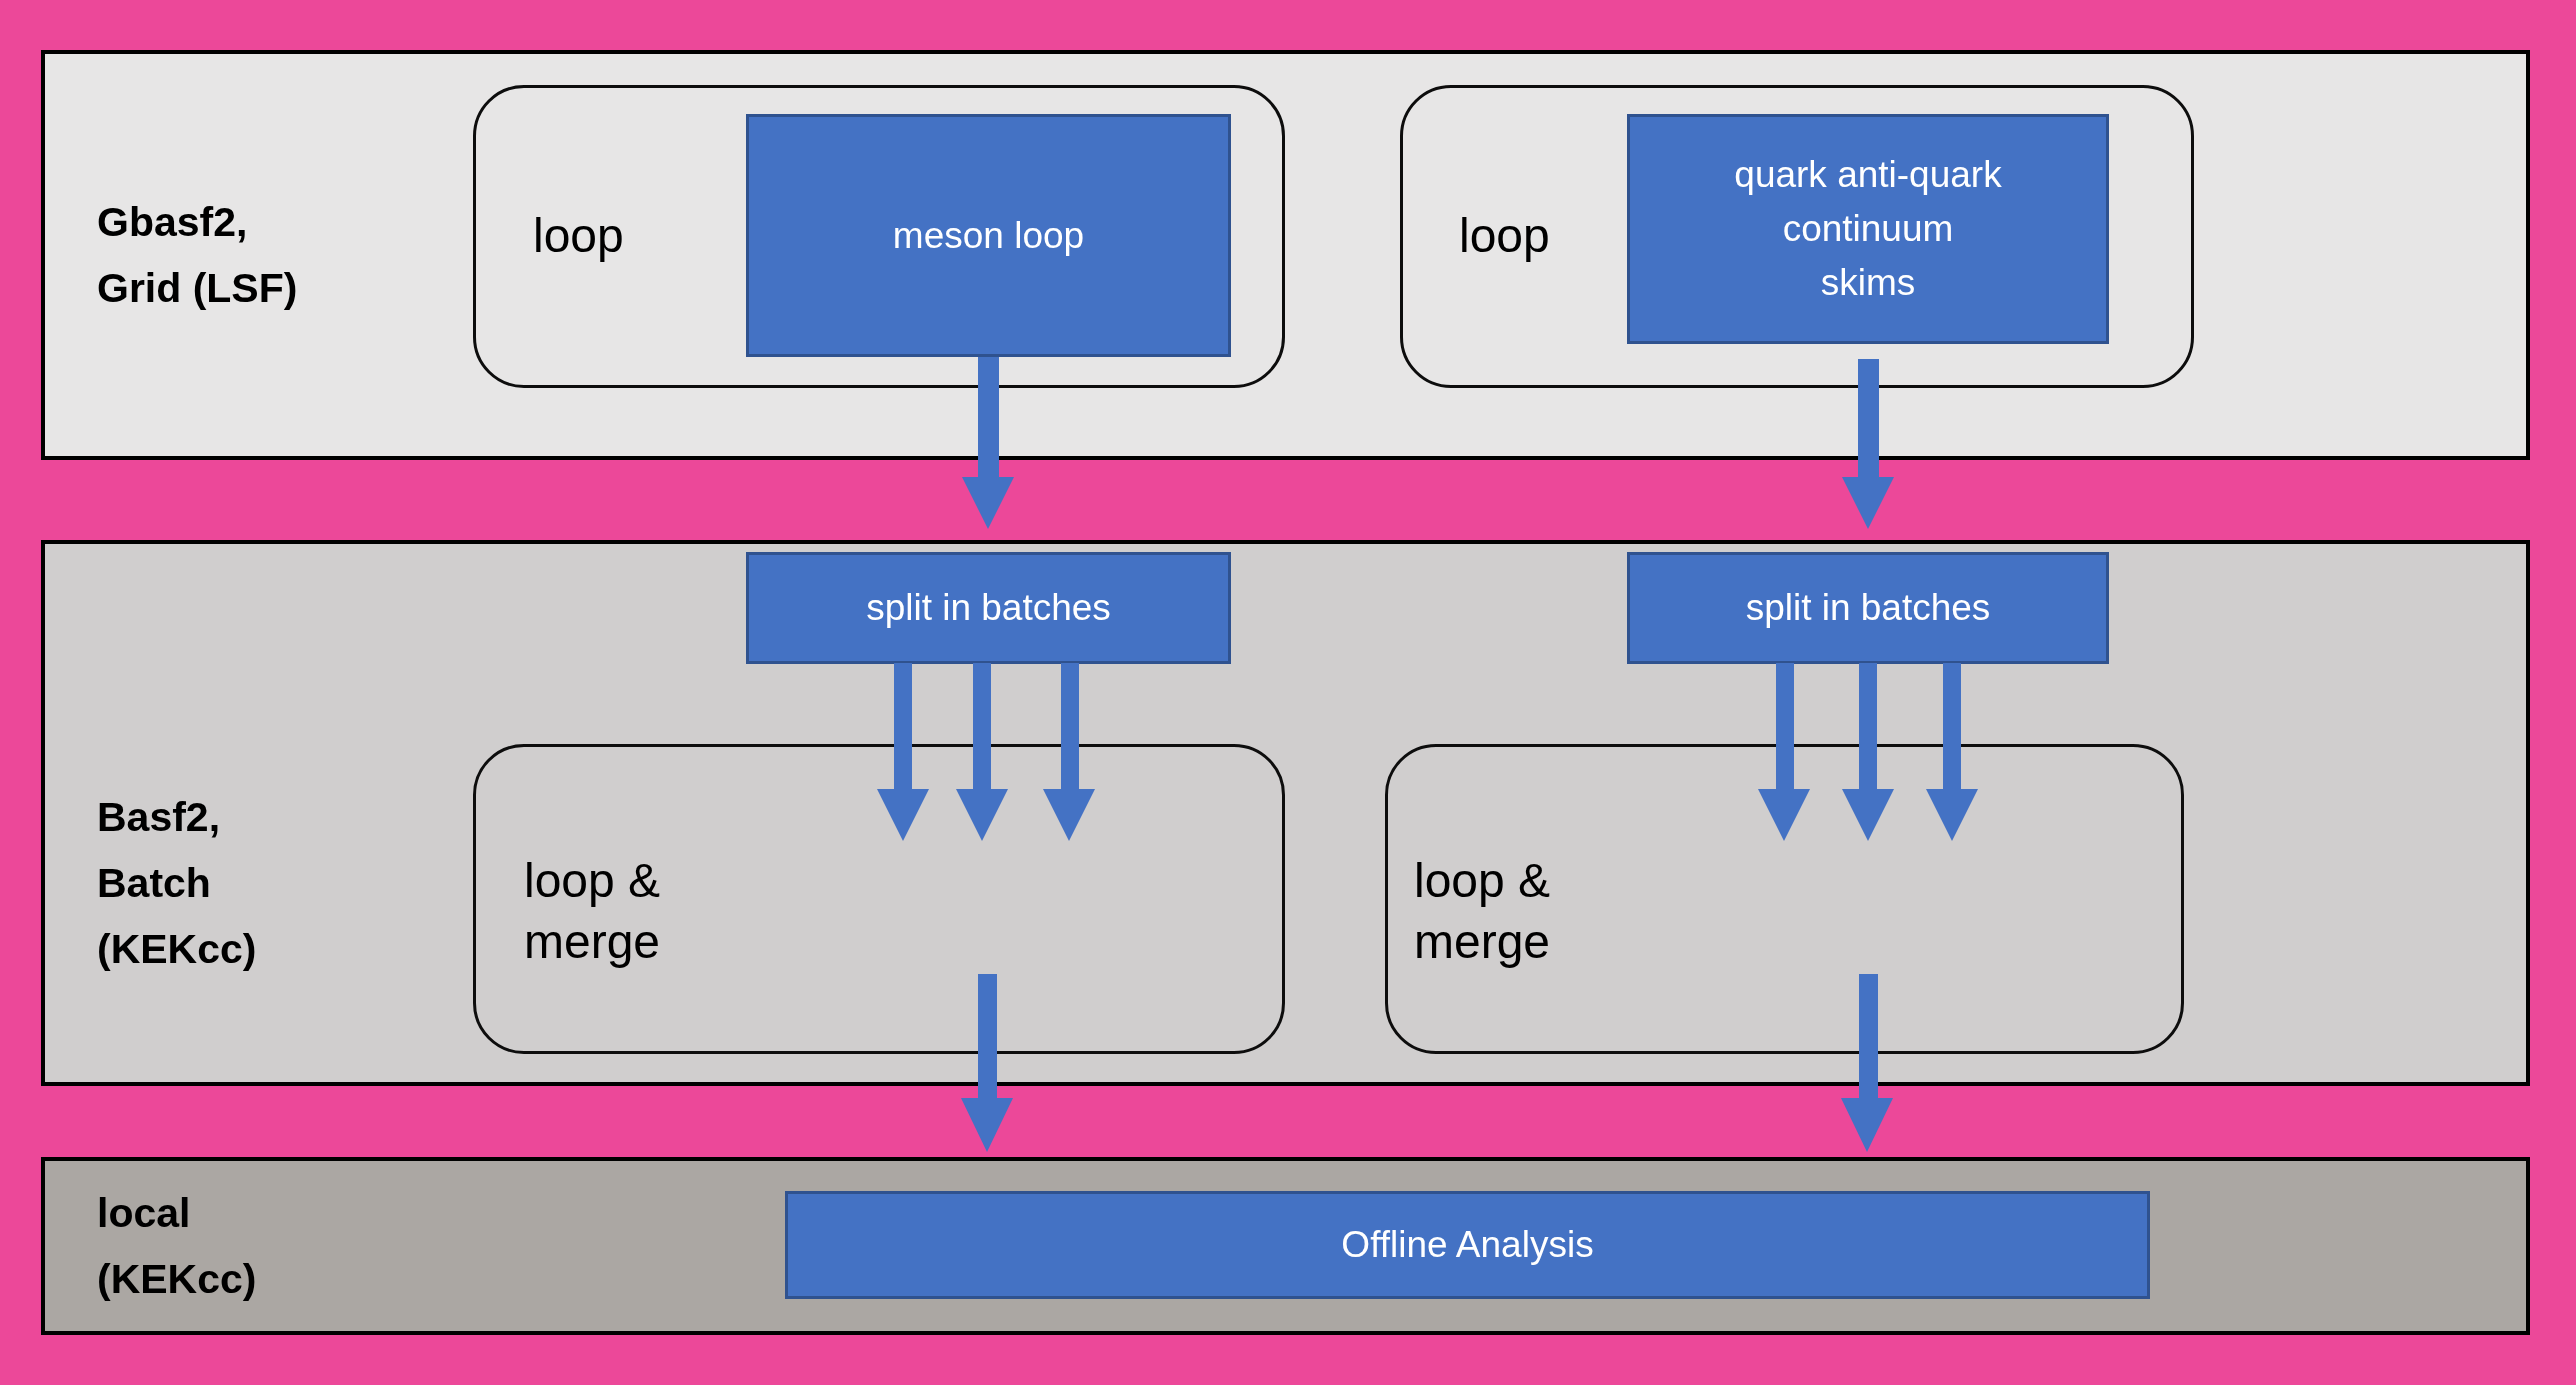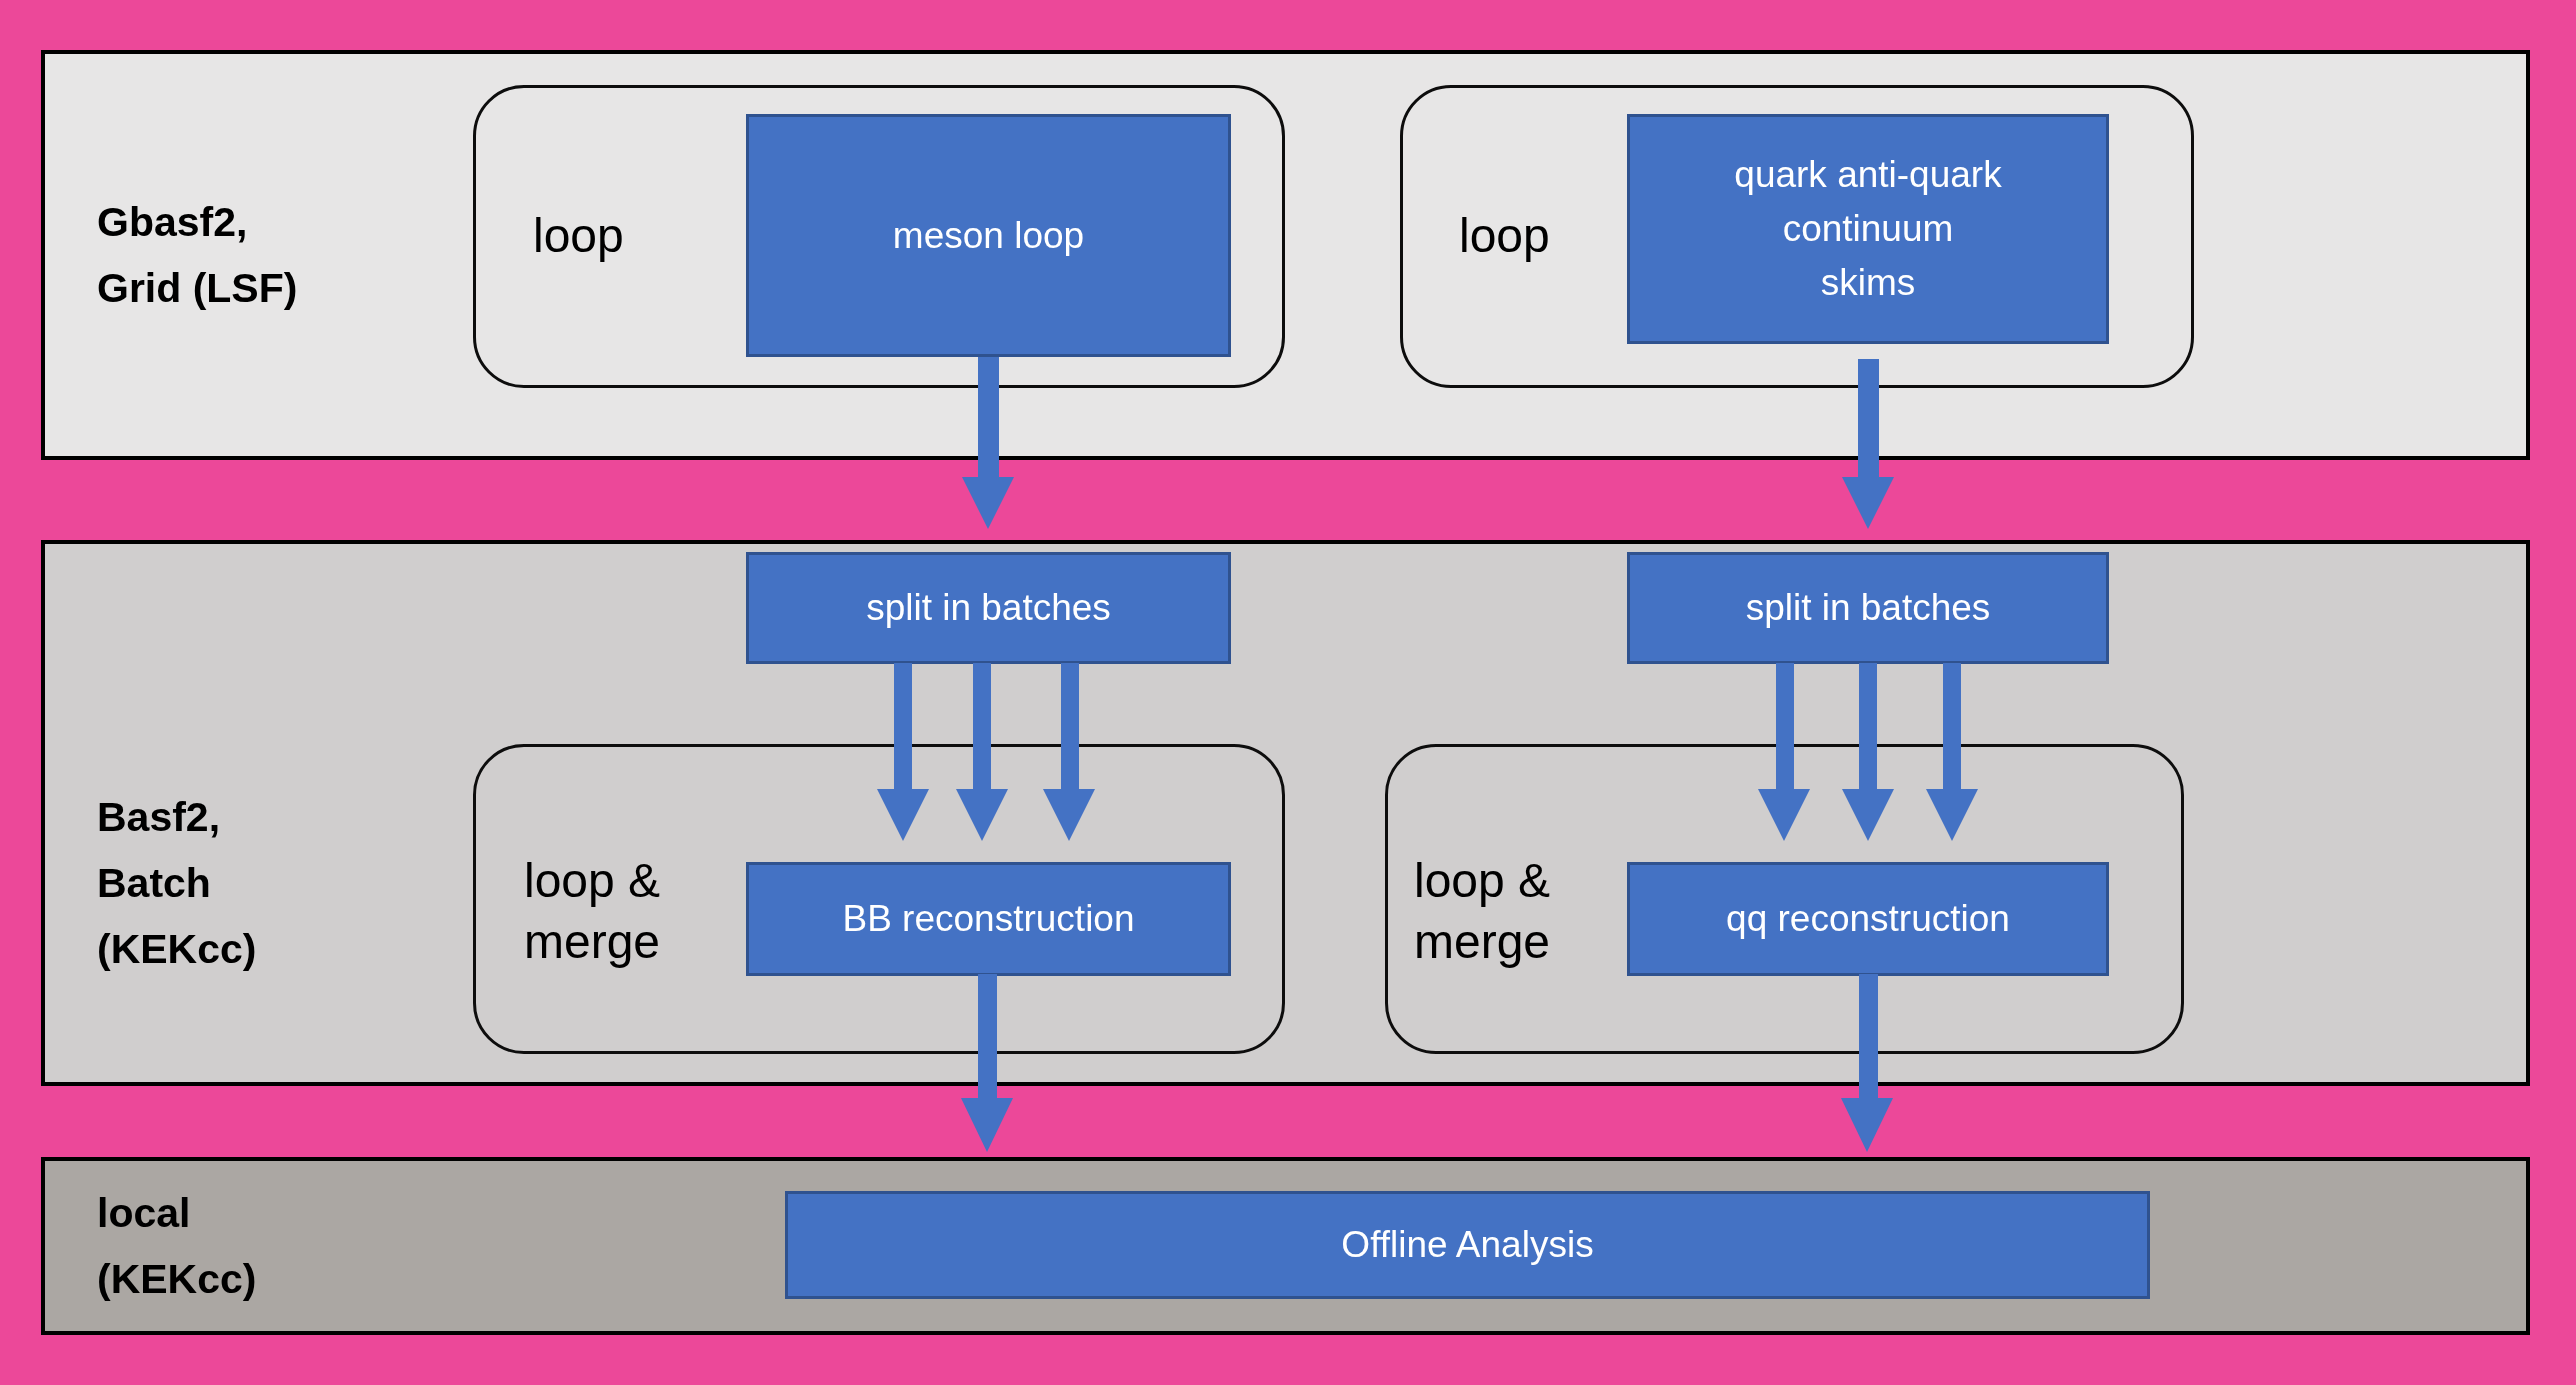--- a/index.html
+++ b/index.html
@@ -97,26 +97,20 @@
     <span>skims</span>
   </div>
 
   <div class="blue-box" style="left:746px;top:552px;width:485px;height:112px;">
     <span>split in batches</span>
   </div>
   <div class="blue-box" style="left:1627px;top:552px;width:482px;height:112px;">
     <span>split in batches</span>
   </div>
 
-  <div class="blue-box" style="left:746px;top:862px;width:485px;height:114px;">
-    <span>BB reconstruction</span>
-  </div>
-  <div class="blue-box" style="left:1627px;top:862px;width:482px;height:114px;">
-    <span>qq reconstruction</span>
-  </div>
 
   <div class="blue-box" style="left:746px;top:1191px;width:1365px;height:108px;margin-left:39px;">
     <span>Offline Analysis</span>
   </div>
 
   <div class="stem" style="left:978px;top:357px;width:21px;height:123px;"></div>
   <div class="head" style="left:962px;top:477px;"></div>
   <div class="stem" style="left:1858px;top:359px;width:21px;height:121px;"></div>
   <div class="head" style="left:1842px;top:477px;"></div>
 

